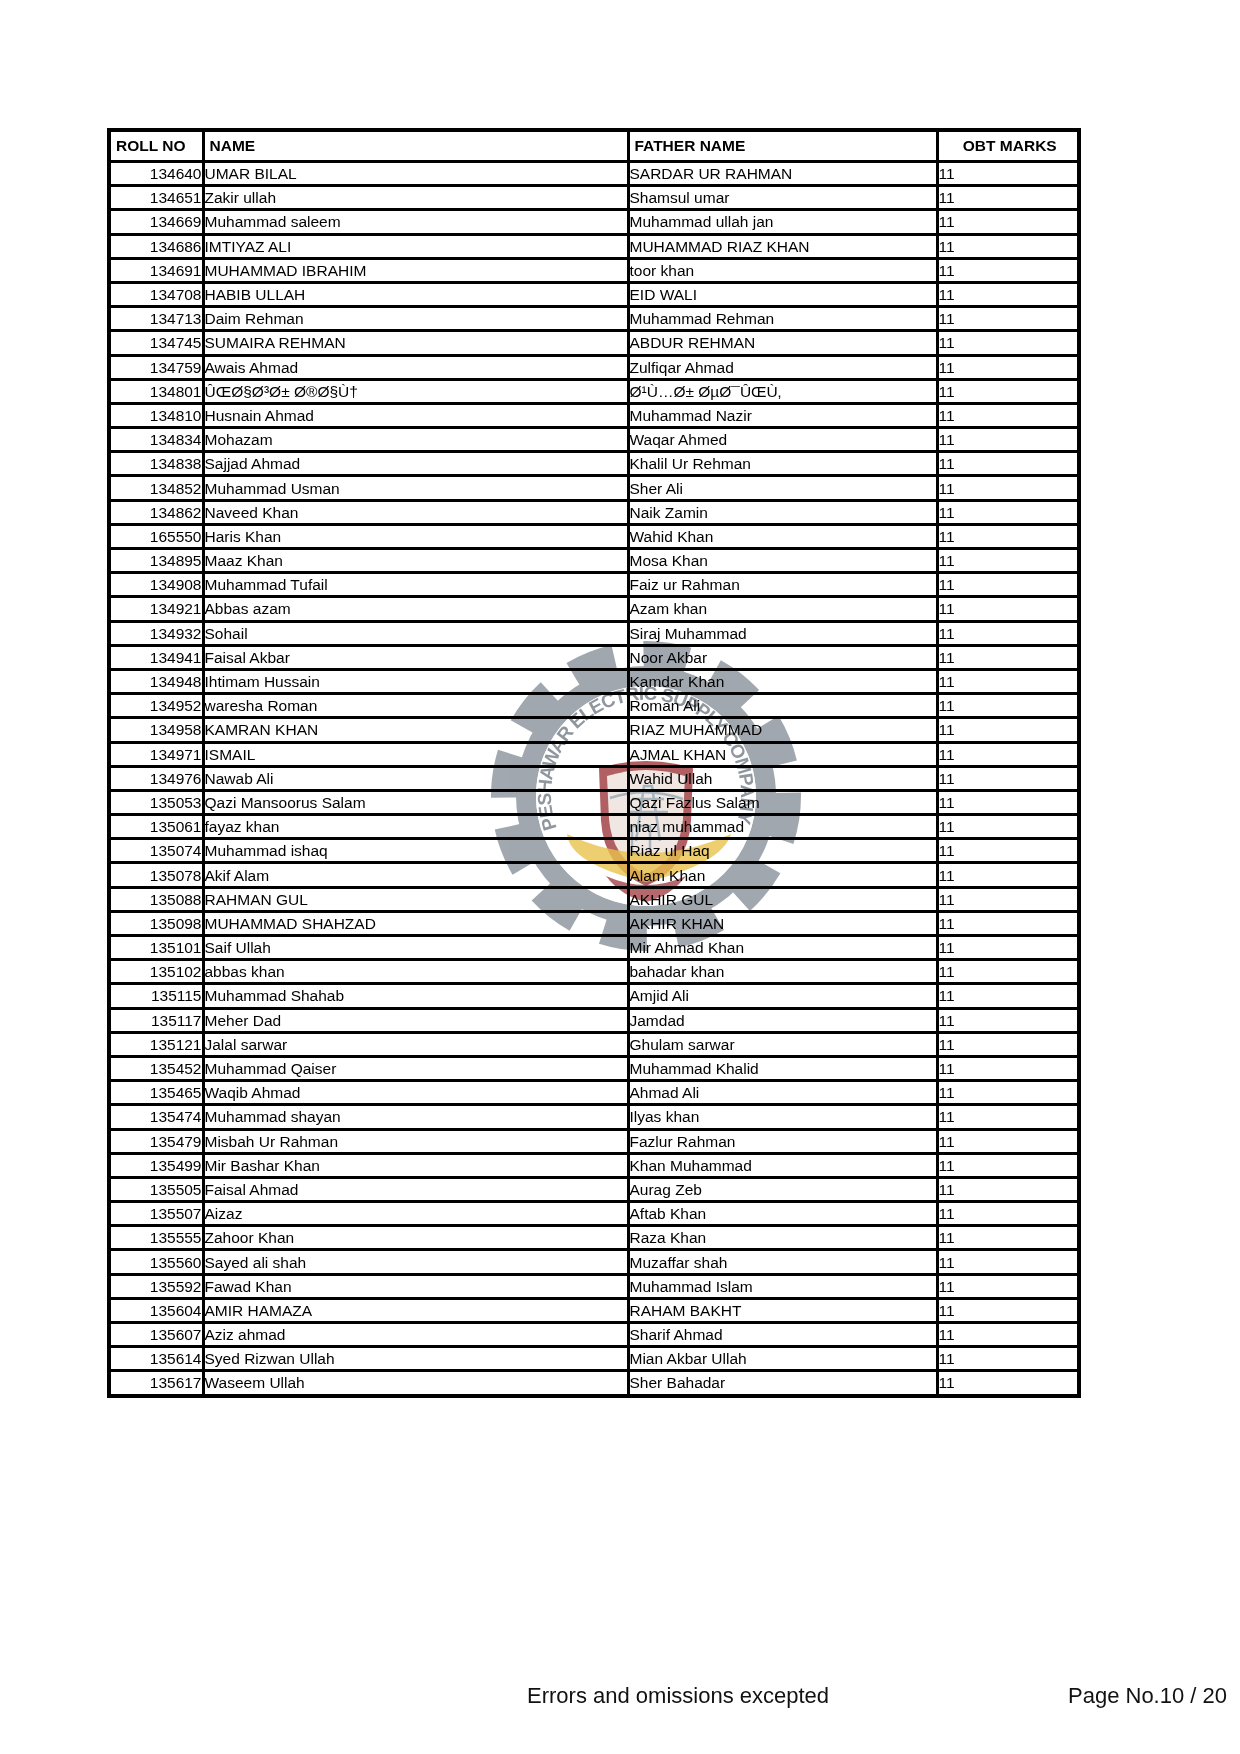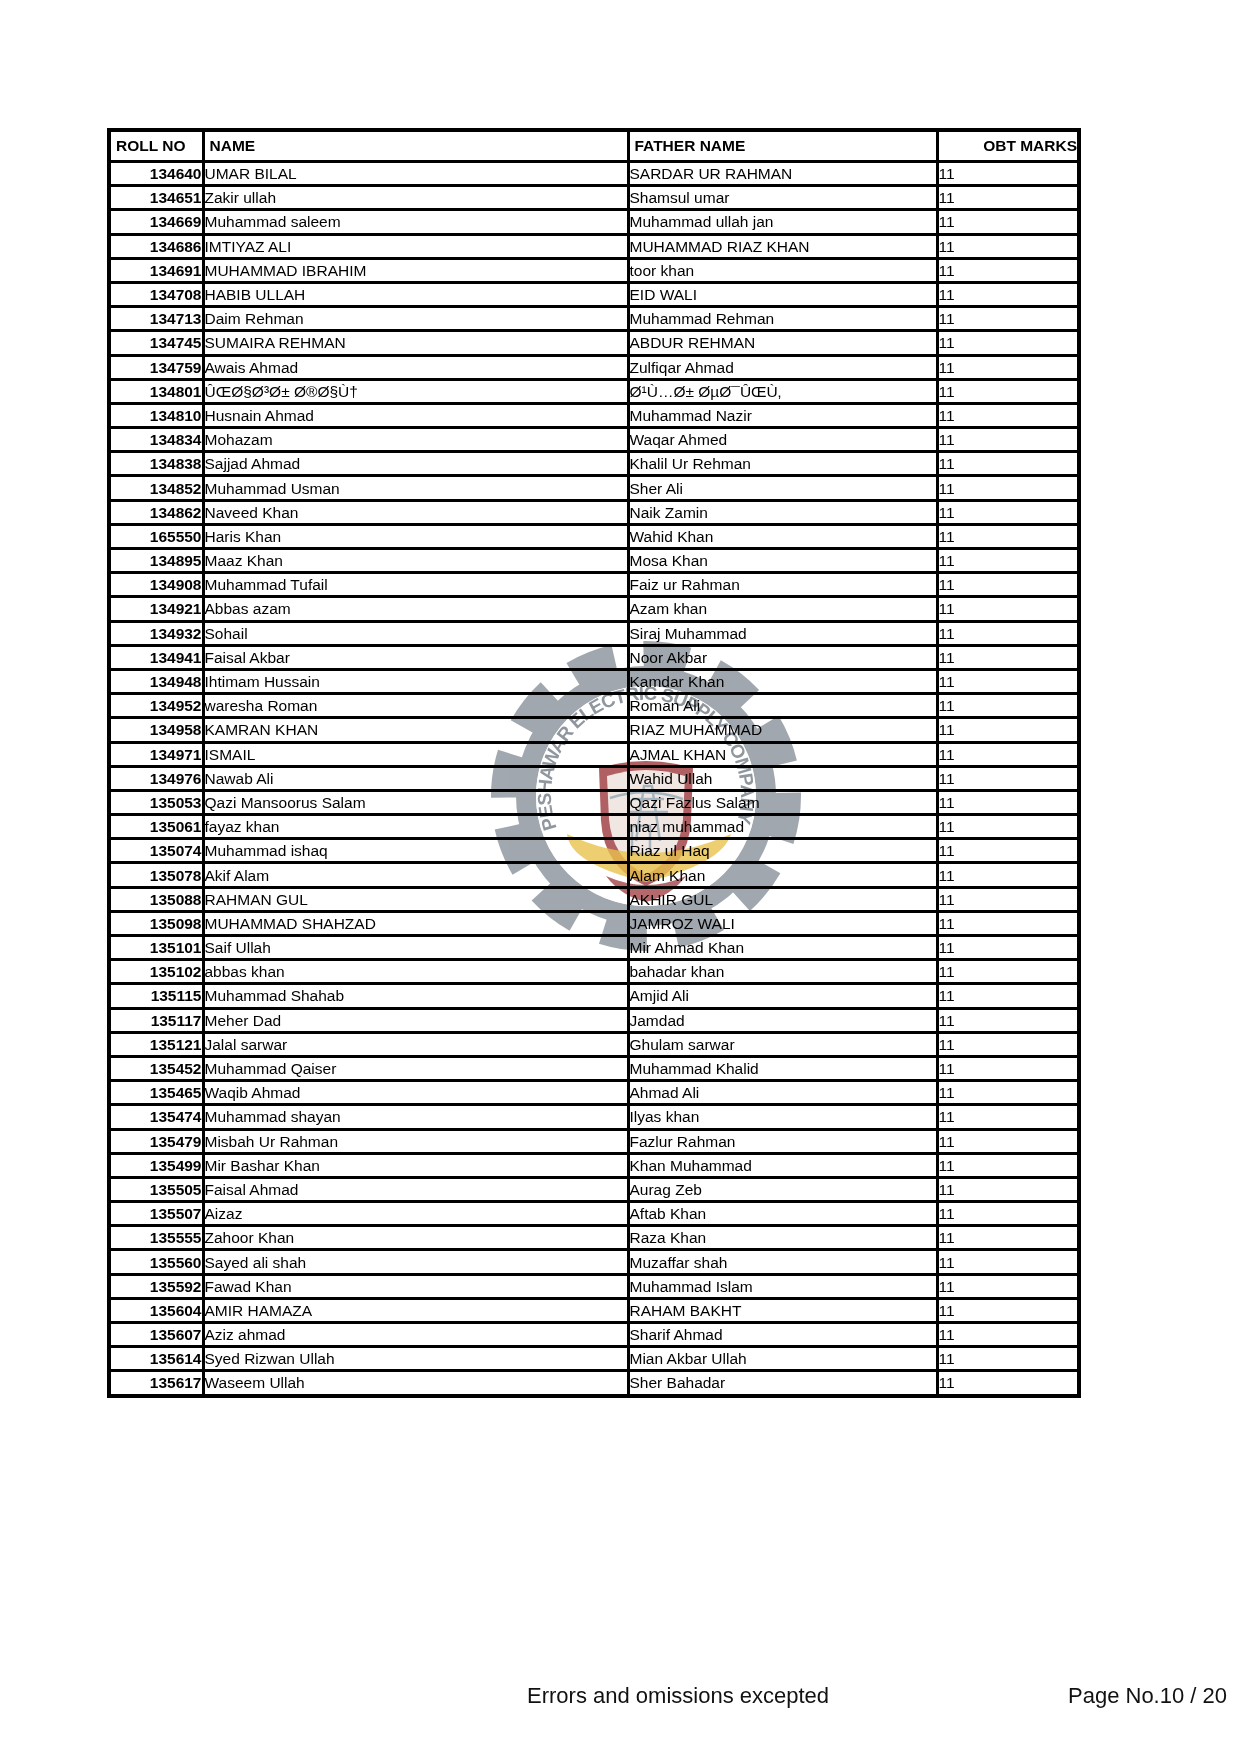--- a/index.html
+++ b/index.html
@@ -51,31 +51,31 @@
   }
   table.results th {
     height: 28px;
     font-size: 15.5px;
     font-weight: bold;
     text-align: left;
     padding-left: 5px;
     vertical-align: middle;
   }
   table.results th.h-marks {
-    text-align: right;
+    text-align: center;
     padding-left: 4px;
   }
   table.results td {
     height: 21.2px;
     line-height: 21px;
     font-size: 15.5px;
     vertical-align: middle;
   }
   td.col-roll_no {
-    font-weight: bold;
+    font-weight: normal;
     text-align: right;
     padding-right: 27px;
   }
   td.col-name, td.col-father_name {
     text-align: left;
     padding-left: 5px;
   }
   td.col-obt_marks {
     text-align: left;
   }
@@ -321,21 +321,21 @@
           </tr>
           <tr>
             <td class="col-roll_no">135088</td>
             <td class="col-name">RAHMAN GUL</td>
             <td class="col-father_name">AKHIR GUL</td>
             <td class="col-obt_marks">11</td>
           </tr>
           <tr>
             <td class="col-roll_no">135098</td>
             <td class="col-name">MUHAMMAD SHAHZAD</td>
-            <td class="col-father_name">JAMROZ WALI</td>
+            <td class="col-father_name">AKHIR KHAN</td>
             <td class="col-obt_marks">11</td>
           </tr>
           <tr>
             <td class="col-roll_no">135101</td>
             <td class="col-name">Saif Ullah</td>
             <td class="col-father_name">Mir Ahmad Khan</td>
             <td class="col-obt_marks">11</td>
           </tr>
           <tr>
             <td class="col-roll_no">135102</td>

